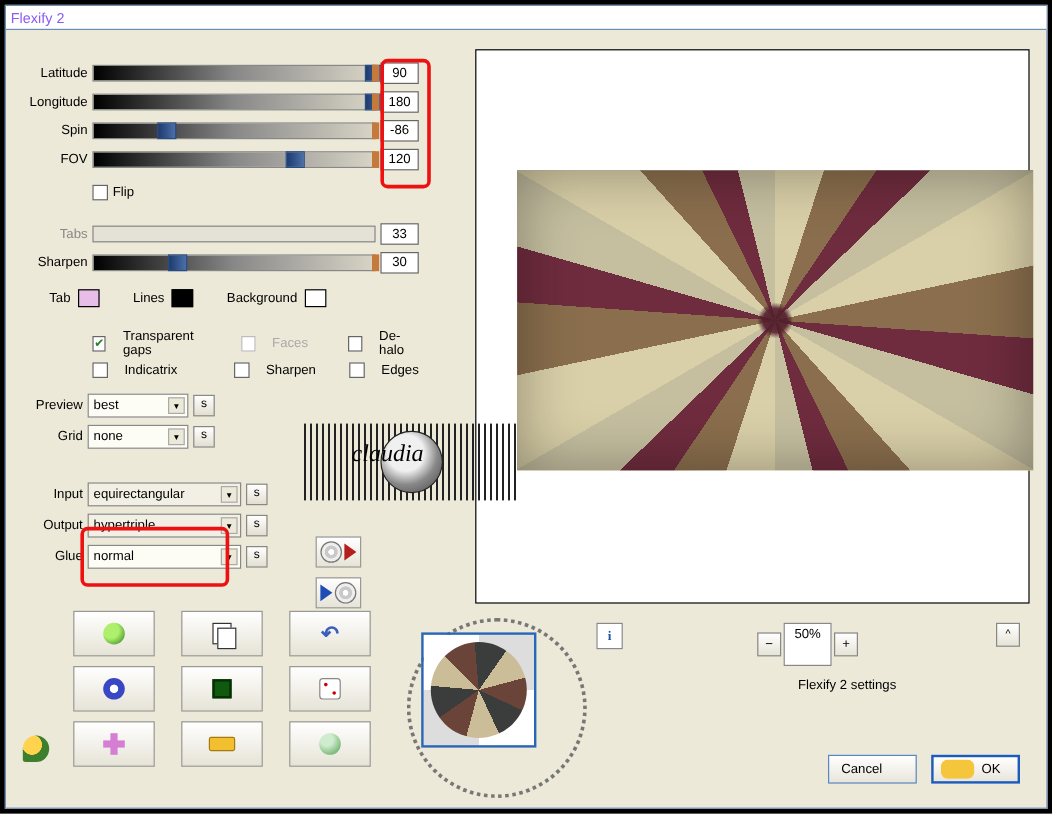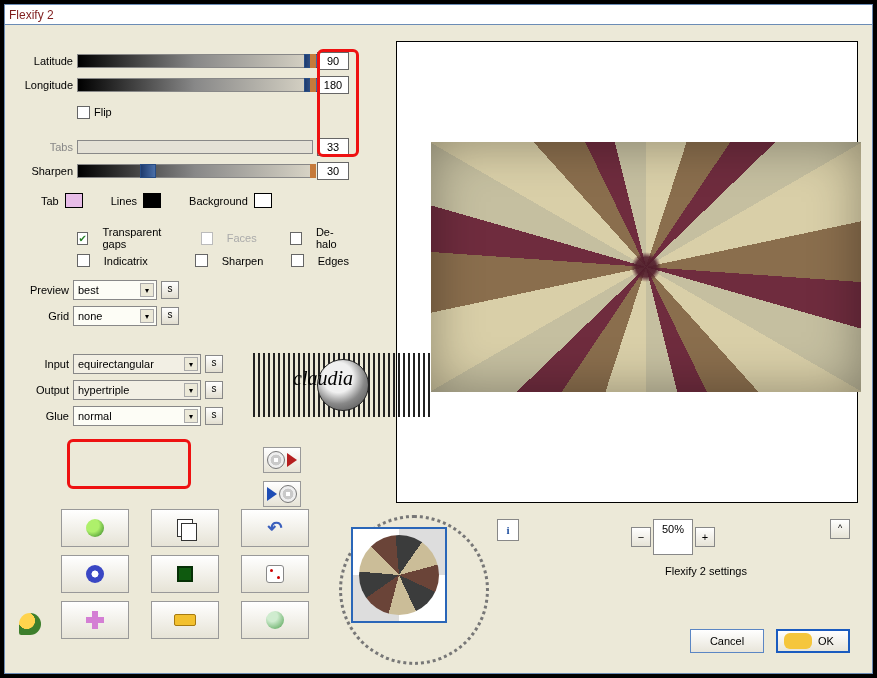--- a/index.html
+++ b/index.html
@@ -19,21 +19,21 @@
     background: #ece9d8;
     border: 1px solid #6b8cb5;
   }
   .titlebar {
     background: #fff;
     border-bottom: 1px solid #6b8cb5;
     height: 20px;
     line-height: 20px;
     padding-left: 4px;
     font-size: 12px;
-    color: #7f1d1d;
+    color: #8b5cf6;
   }
   .content { position: absolute; top: 20px; left: 0; right: 0; bottom: 0; }
   .left-panel { position: absolute; top: 0; left: 0; width: 352px; bottom: 16px; }
 
   .slider-row { display: flex; align-items: center; height: 24px; }
   .slider-row .lbl { width: 72px; text-align: right; padding-right: 4px; }
   .slider-row .lbl.disabled { color: #888; }
   .slider-track {
     flex: 1; height: 14px;
     background: linear-gradient(to right,#000,#888,#d8d4c6);
@@ -132,21 +132,21 @@
     color:#2050a0; font-weight:bold; font-family:Georgia,serif; text-align:center; line-height:20px;}
 
   .zoomrow { position:absolute; left:626px; top:494px; display:flex; align-items:center; gap:2px;}
   .zbtn { width:20px; height:20px; border:1px solid #888; background:linear-gradient(#fff,#e6e3d6); text-align:center; line-height:18px;}
   .zval { width:40px; height:36px; border:1px solid #888; background:#fff; text-align:center; line-height:18px;}
   .carat { position:absolute; right:22px; top:494px; width:20px; height:20px; border:1px solid #888; background:linear-gradient(#fff,#e6e3d6); text-align:center; line-height:16px; font-size:9px;}
 
   .settings-label { position:absolute; left:660px; top:540px; }
 
   .bottom-btns { position:absolute; right:22px; bottom:20px; display:flex; gap:12px; align-items:center;}
-  .winbtn { min-width:74px; height:24px; border:1px solid #5b86c4; background:linear-gradient(#fff,#e8e5da); text-align:center; line-height:22px; padding:0 10px;}
+  .winbtn { min-width:74px; height:24px; border:1px solid #5b86c4; background:linear-gradient(#fff,#e8e5da); line-height:22px; padding:0 10px;}
   .winbtn.ok { border:2px solid #1a5bbf; display:flex; align-items:center; gap:6px; padding:0 12px 0 6px;}
   .hand { width:28px; height:16px; background:
      radial-gradient(ellipse at 30% 50%, #f5c63c 0 55%, transparent 58%),
      linear-gradient(#f5c63c,#f5c63c); border-radius:6px;}
   .leaf-icon { width:22px; height:22px; position:absolute; left:14px; bottom:22px;
      background: radial-gradient(circle at 35% 35%, #ffd34d 0 40%, #3d7f2c 42% 100%); border-radius:50% 50% 50% 10%;}
 
   .playrow { position:absolute; left:258px; top:420px; display:flex; gap:2px; height:30px; align-items:center;}
   .playrow2 { position:absolute; left:258px; top:454px; display:flex; gap:2px; height:30px; align-items:center;}
   .cd { width:18px; height:18px; border-radius:50%; background:
@@ -175,21 +175,37 @@
 
         <div class="slider-row">
           <div class="lbl">Longitude</div>
           <div class="slider-track">
             <div class="slider-thumb" style="left:100%"></div>
               <div class="endbar"></div>
           </div>
           <div class="valbox">180</div>
         </div>
 
-
+        <div class="slider-row">
+          <div class="lbl">Spin</div>
+          <div class="slider-track">
+            <div class="slider-thumb" style="left:26%"></div>
+              <div class="endbar"></div>
+          </div>
+          <div class="valbox">-86</div>
+        </div>
+
+        <div class="slider-row">
+          <div class="lbl">FOV</div>
+          <div class="slider-track">
+            <div class="slider-thumb" style="left:72%"></div>
+              <div class="endbar"></div>
+          </div>
+          <div class="valbox">120</div>
+        </div>
 
         <div class="chk-row" style="margin-left:72px; margin-top:4px;">
           <span class="chk"></span>
           <span>Flip</span>
         </div>
 
         <div style="height:12px"></div>
 
         <div class="slider-row">
           <div class="lbl disabled">Tabs</div>

